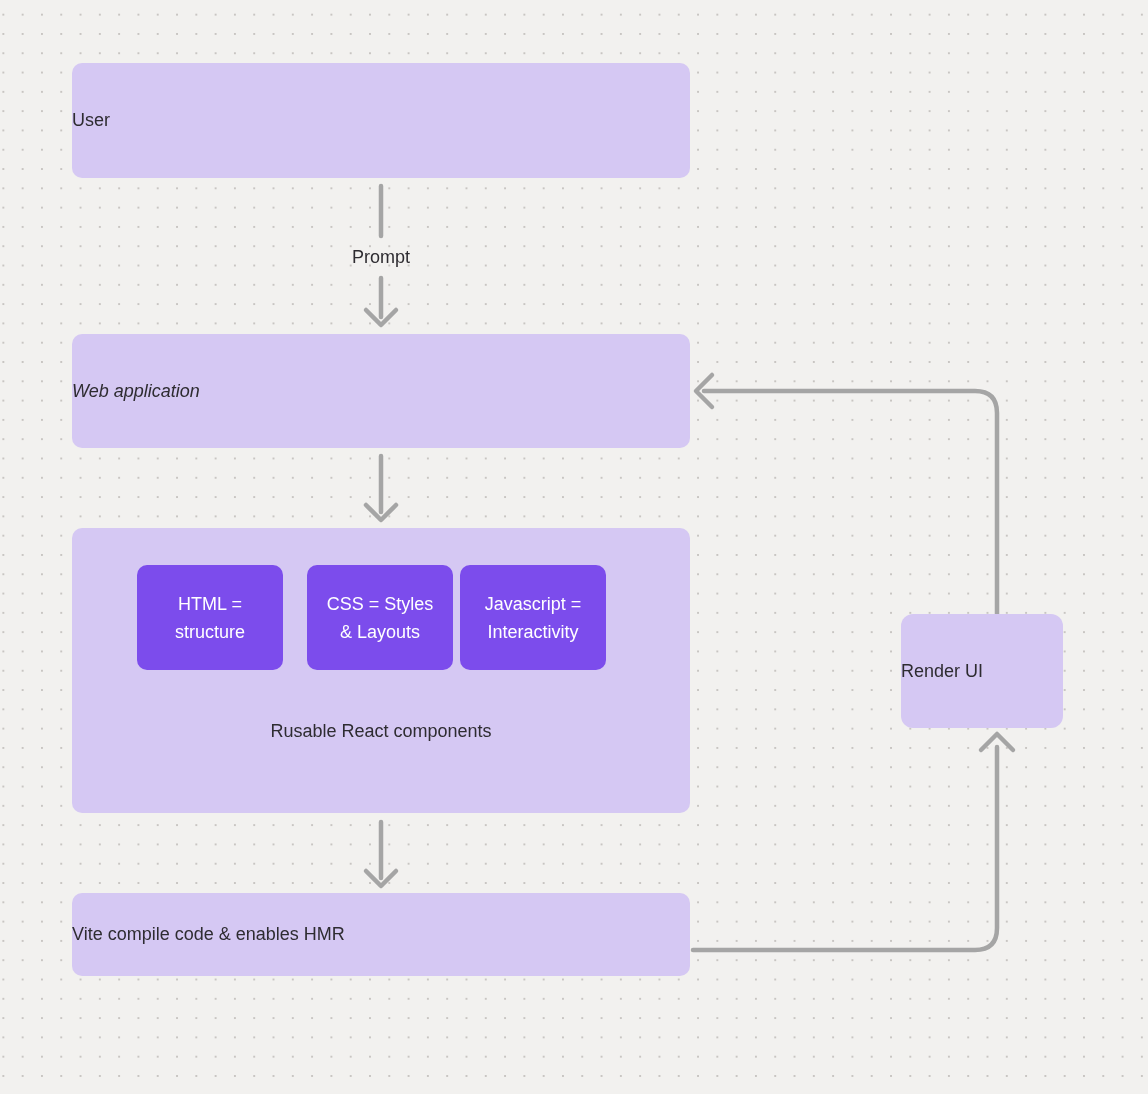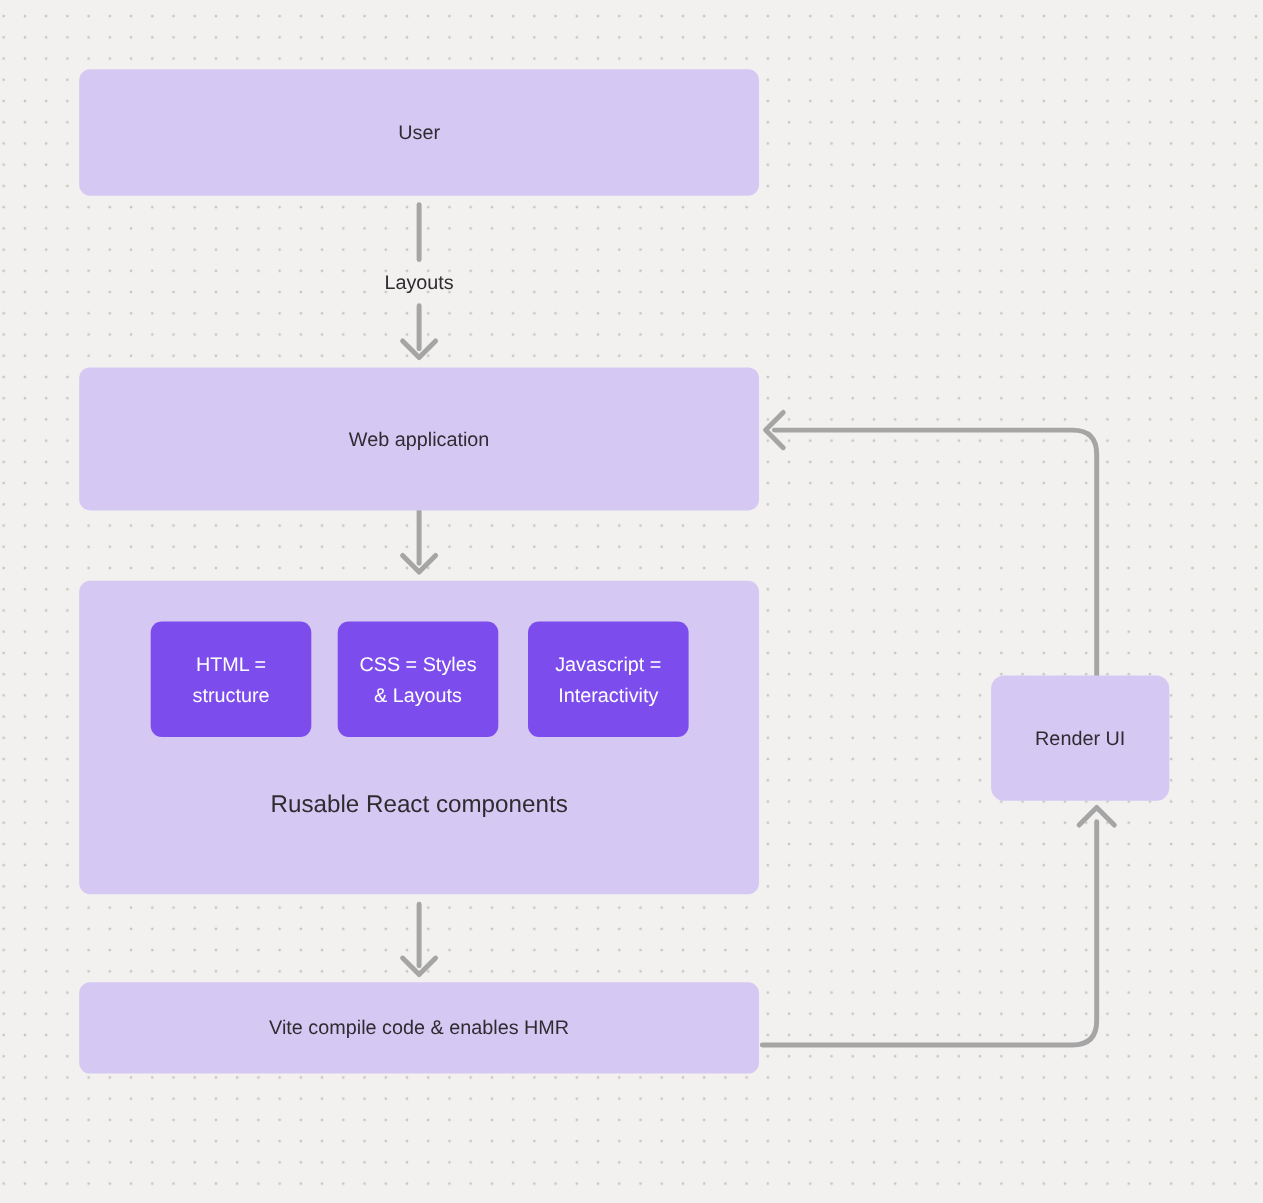--- a/index.html
+++ b/index.html
@@ -17,26 +17,26 @@
     background-image: radial-gradient(circle, var(--dot, #c8c5c2) 1.2px, transparent 1.45px);
     background-size: 19.3px 19.3px;
     background-position: 13px 5px;
   }
   .node {
     position: absolute;
     background: var(--node-fill, #d5c8f3);
     border-radius: 10px;
     display: flex;
     align-items: center;
-    justify-content: center;
+    justify-content: flex-start;
     color: var(--node-text, #2e2c31);
     font-size: 18px;
   }
   .node--user   { left: 72px;  top: 63px;  width: 618px; height: 115px; }
-  .node--web    { left: 72px;  top: 334px; width: 618px; height: 130px; }
+  .node--web    { left: 72px;  top: 334px; width: 618px; height: 114px; font-style: italic; }
   .node--group  { left: 72px;  top: 528px; width: 618px; height: 285px; }
   .node--vite   { left: 72px;  top: 893px; width: 618px; height: 83px; }
   .node--render { left: 901px; top: 614px; width: 162px; height: 114px; border-radius: 12px; }
   .inner-node {
     position: absolute;
     top: 37px;
     width: 146px;
     height: 105px;
     background: var(--inner-node-fill, #7c4cec);
     color: var(--inner-node-text, #ffffff);
@@ -44,29 +44,29 @@
     display: flex;
     flex-direction: column;
     align-items: center;
     justify-content: center;
     font-size: 18px;
     line-height: 28px;
     text-align: center;
   }
   .inner-node--1 { left: 65px; }
   .inner-node--2 { left: 235px; }
-  .inner-node--3 { left: 408px; }
+  .inner-node--3 { left: 388px; }
   .inner-line { display: block; }
   .group-caption {
     position: absolute;
     left: 0;
     right: 0;
     top: 192px;
     text-align: center;
-    font-size: 22px;
+    font-size: 18px;
     line-height: 22px;
     color: var(--node-text, #2e2c31);
   }
   .edge-label {
     position: absolute;
     left: 381px;
     top: 246px;
     transform: translateX(-50%);
     font-size: 18px;
     line-height: 22px;
@@ -109,21 +109,21 @@
     <path class="connector" d="M981 750 L997 734 L1013 750"></path>
 
     <path class="connector" d="M997 614 V413 Q997 391 975 391 H704"></path>
     <path class="connector" d="M712 375 L696 391 L712 407"></path>
   </svg>
 
   <div class="node node--user">
     <span>User</span>
   </div>
 
-  <div class="edge-label">Layouts</div>
+  <div class="edge-label">Prompt</div>
 
   <div class="node node--web">
     <span>Web application</span>
   </div>
 
   <div class="node node--group">
     <div class="inner-node inner-node--1">
       <span class="inner-line">HTML =</span>
       <span class="inner-line">structure</span>
     </div>

